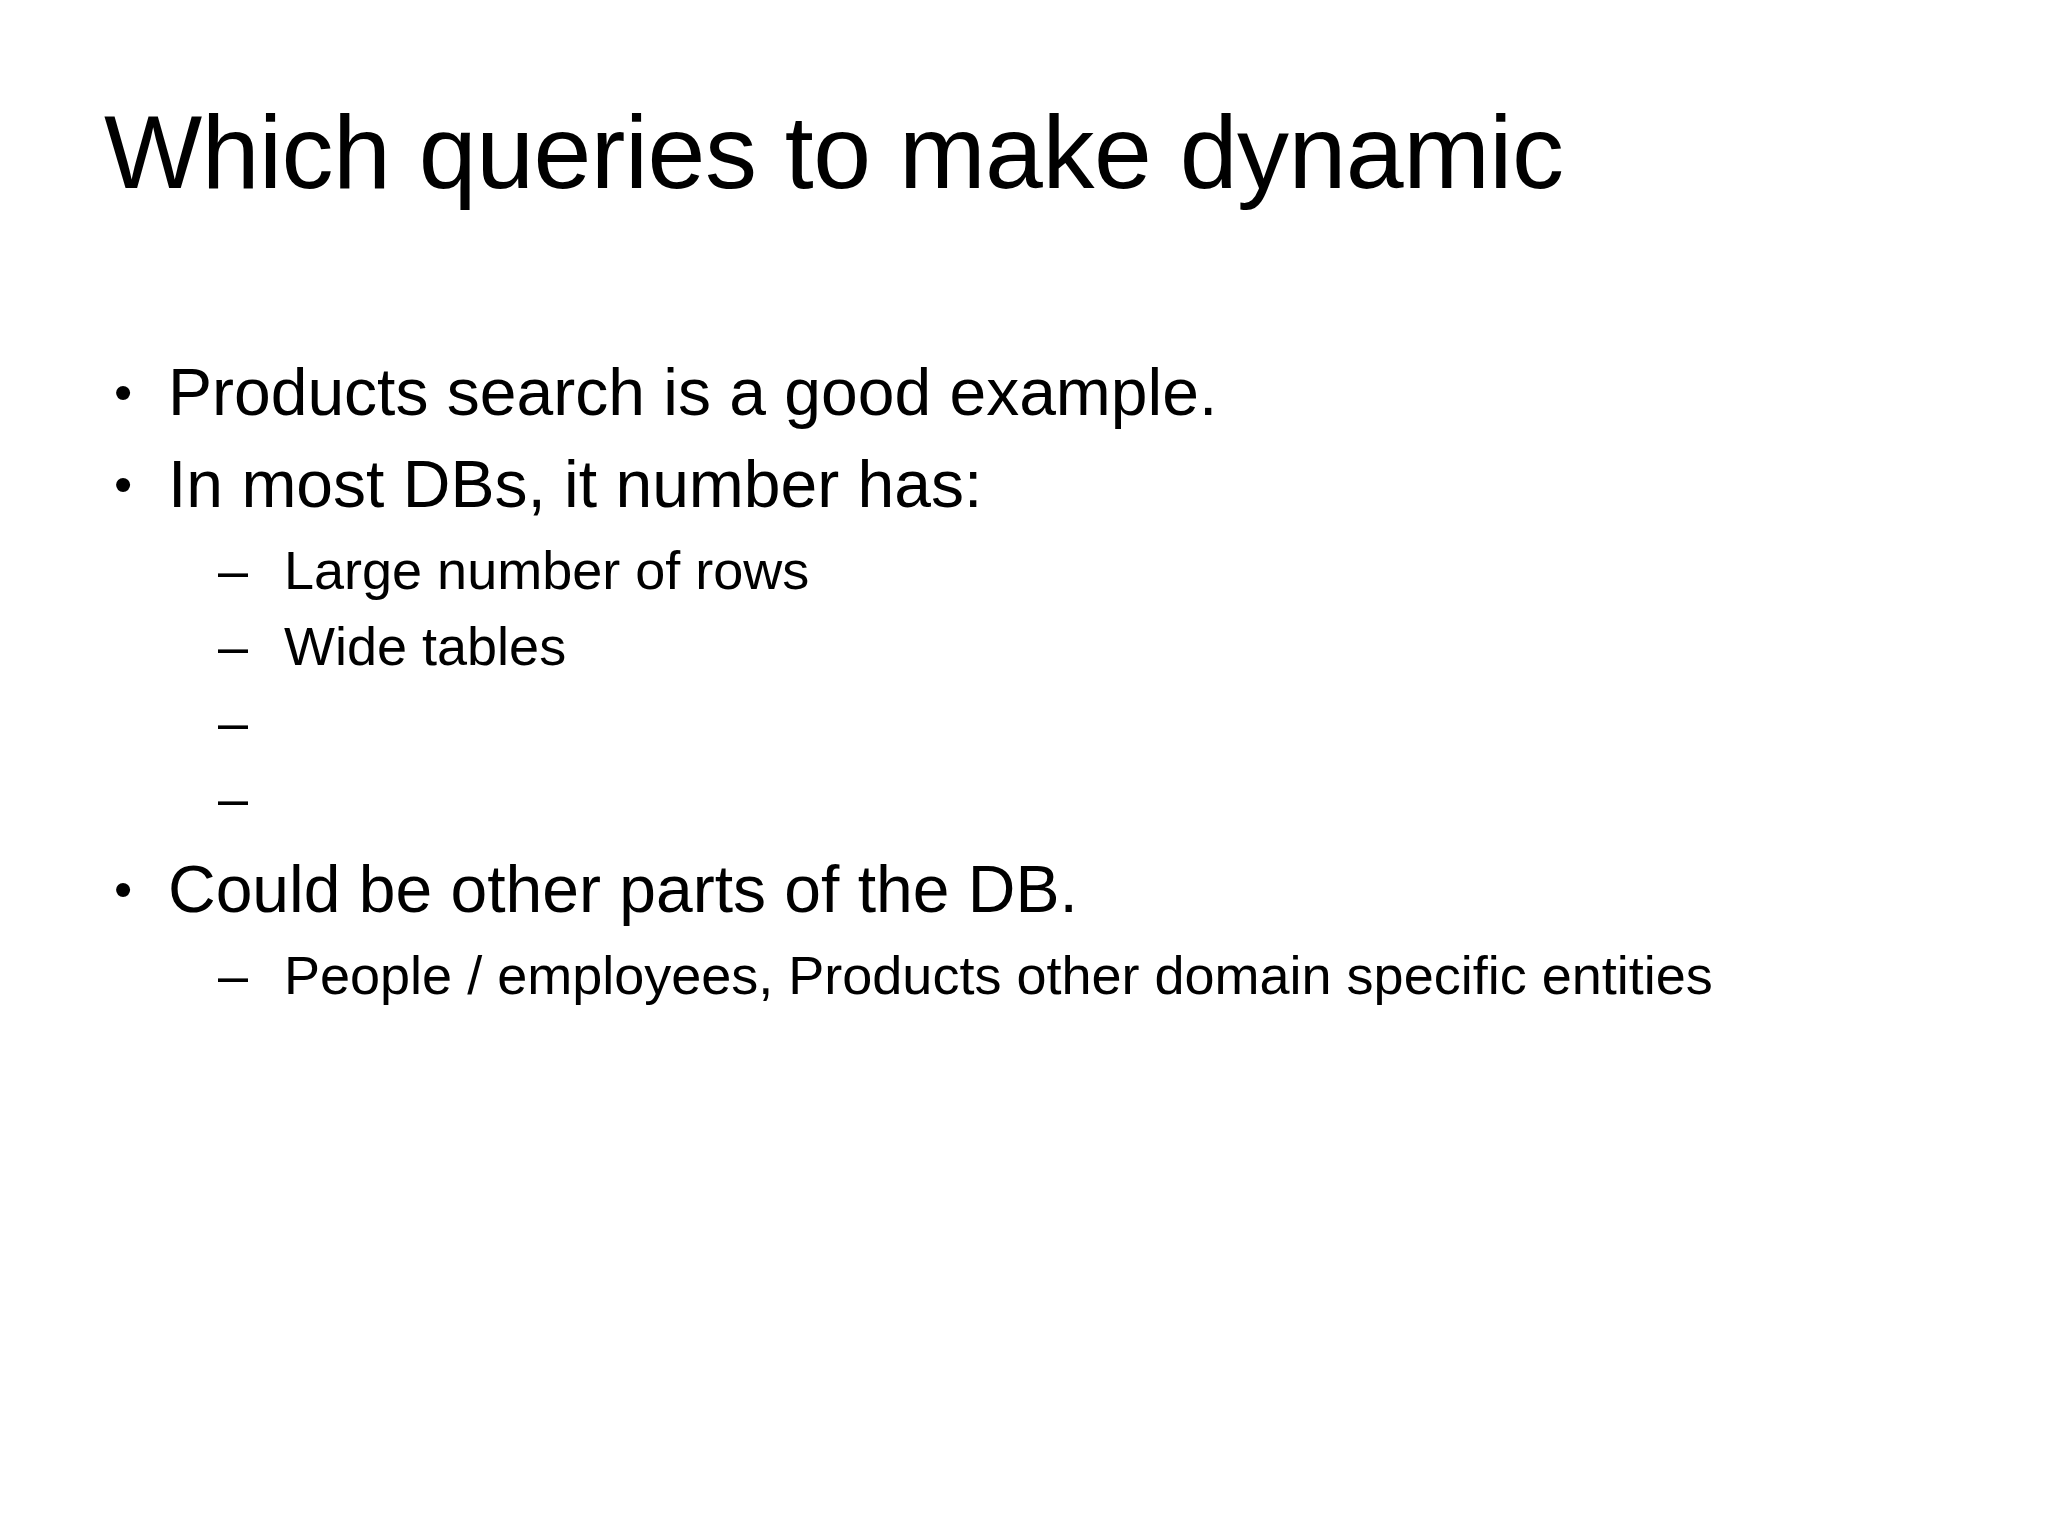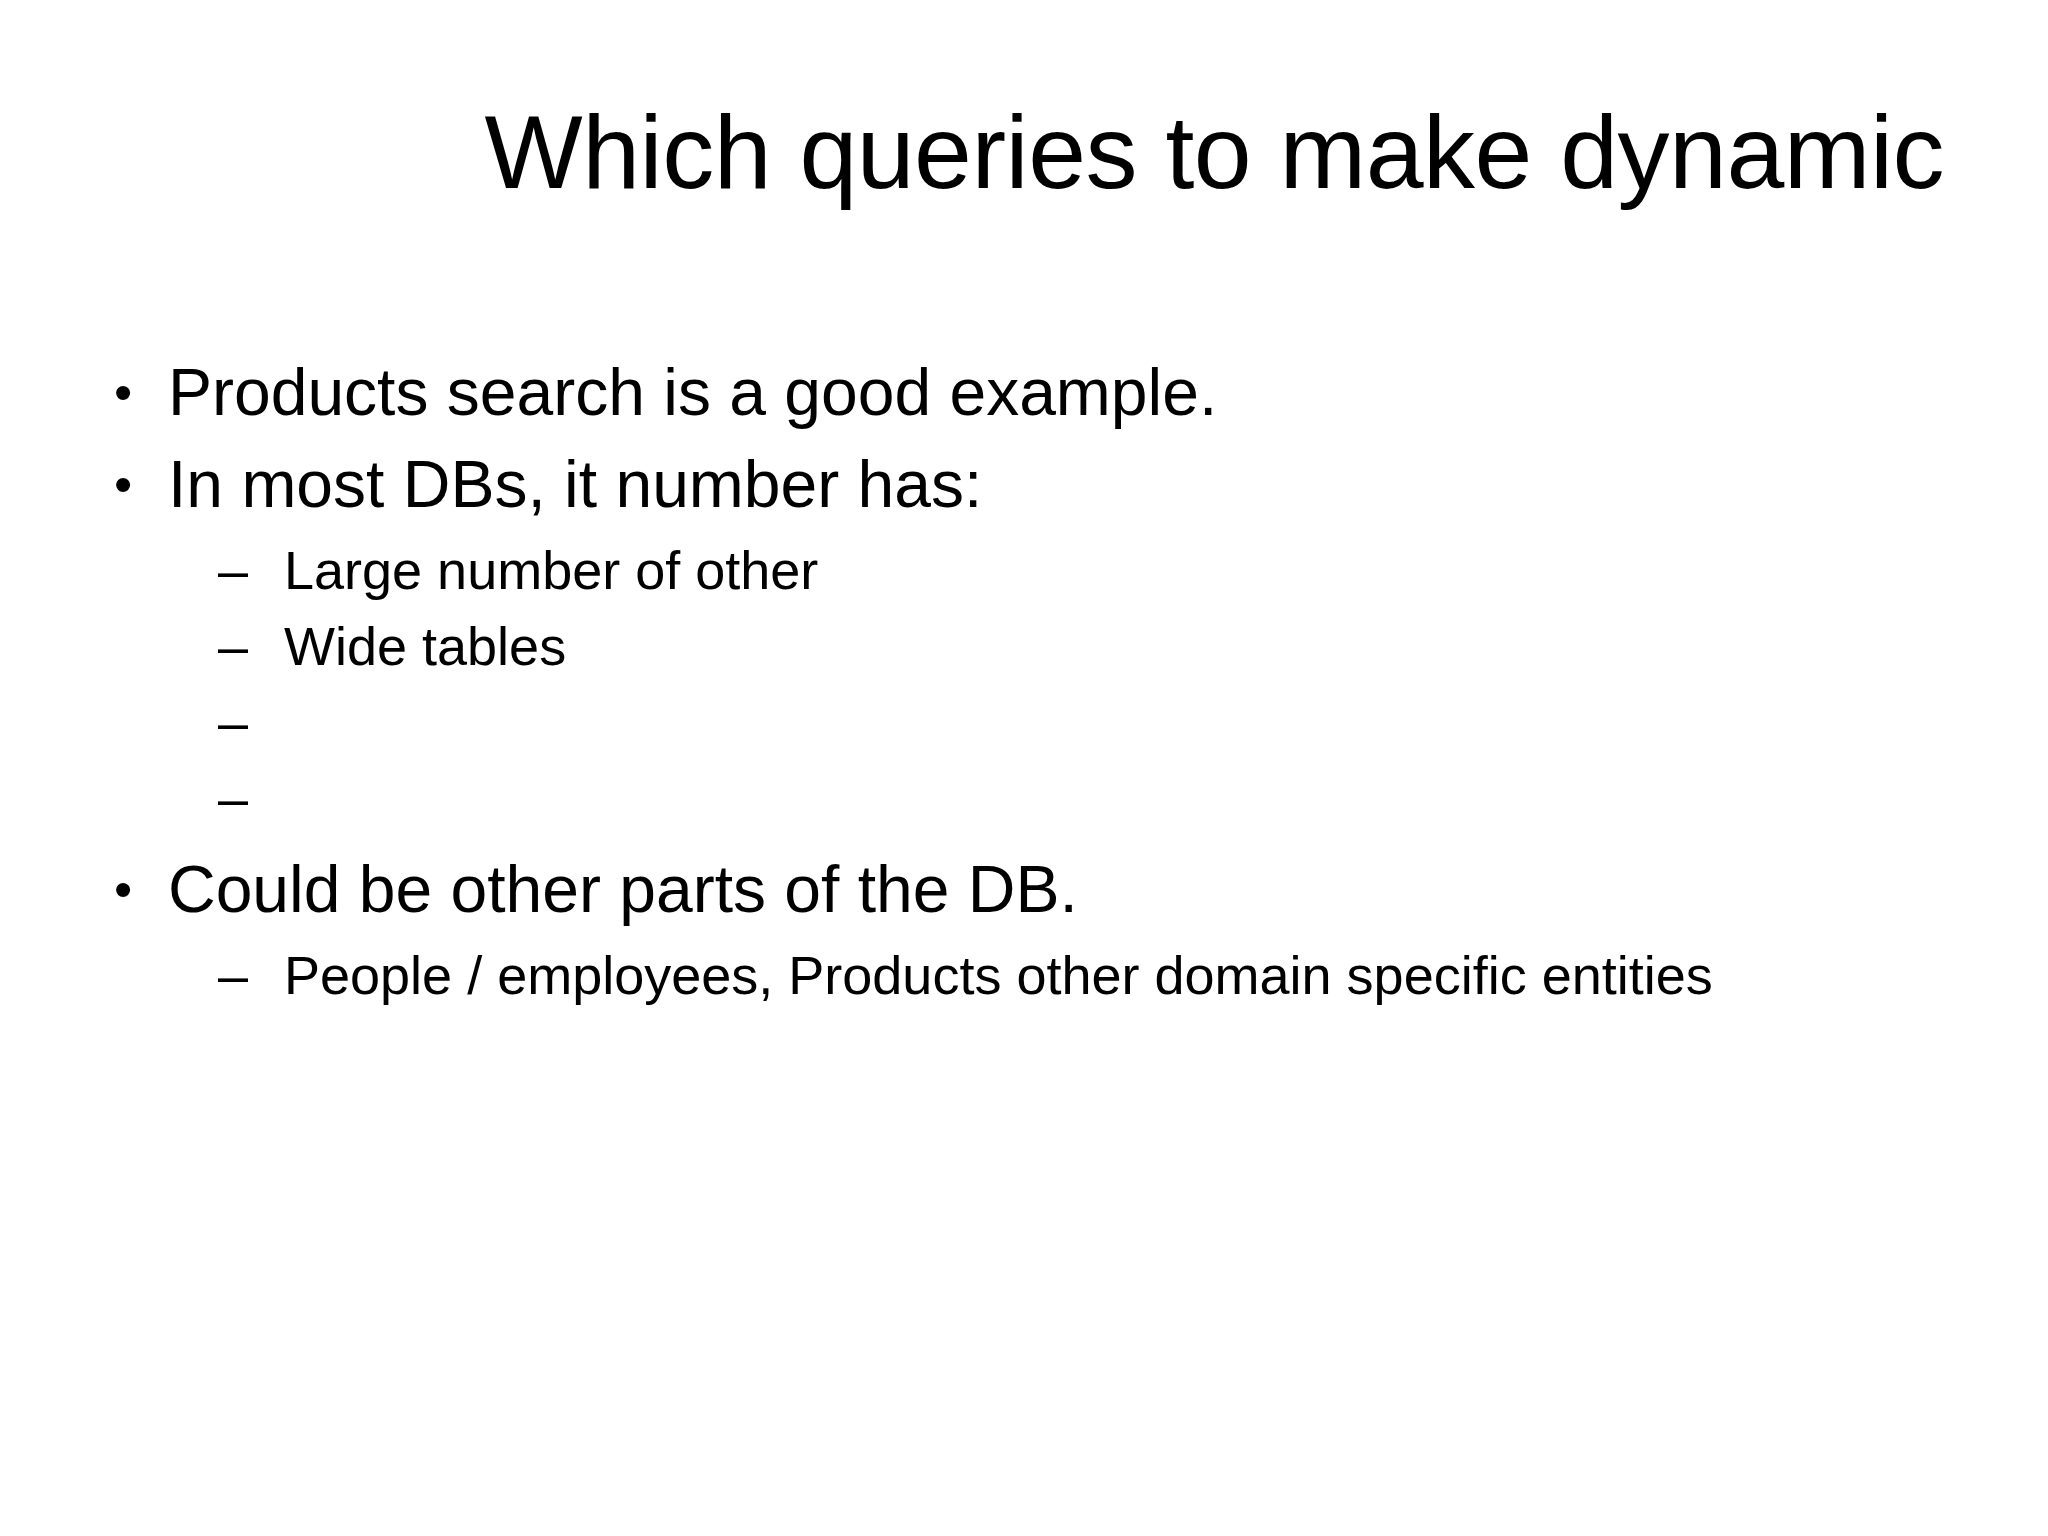--- a/index.html
+++ b/index.html
@@ -24,21 +24,21 @@
     background: #ffffff;
     box-sizing: border-box;
   }
 
   
   .slide-title {
     position: absolute;
     left: 104px;
     top: 96px;
     width: 1840px;
-    text-align: right;
+    text-align: left;
     font-size: 104px;
     line-height: 1.08;
     font-weight: 400;
     letter-spacing: -0.5px;
     white-space: nowrap;
     color: #000000;
   }
 
   
   .body-list {
@@ -109,21 +109,21 @@
       <span class="bullet-text">Products search is a good example.</span>
     </div>
 
     <div class="bullet-row lvl1">
       <span class="marker">•</span>
       <span class="bullet-text">In most DBs, it number has:</span>
     </div>
 
     <div class="bullet-row lvl2">
       <span class="marker">–</span>
-      <span class="bullet-text">Large number of other</span>
+      <span class="bullet-text">Large number of rows</span>
     </div>
 
     <div class="bullet-row lvl2">
       <span class="marker">–</span>
       <span class="bullet-text">Wide tables</span>
     </div>
 
     <div class="bullet-row lvl2">
       <span class="marker">–</span>
     </div>

